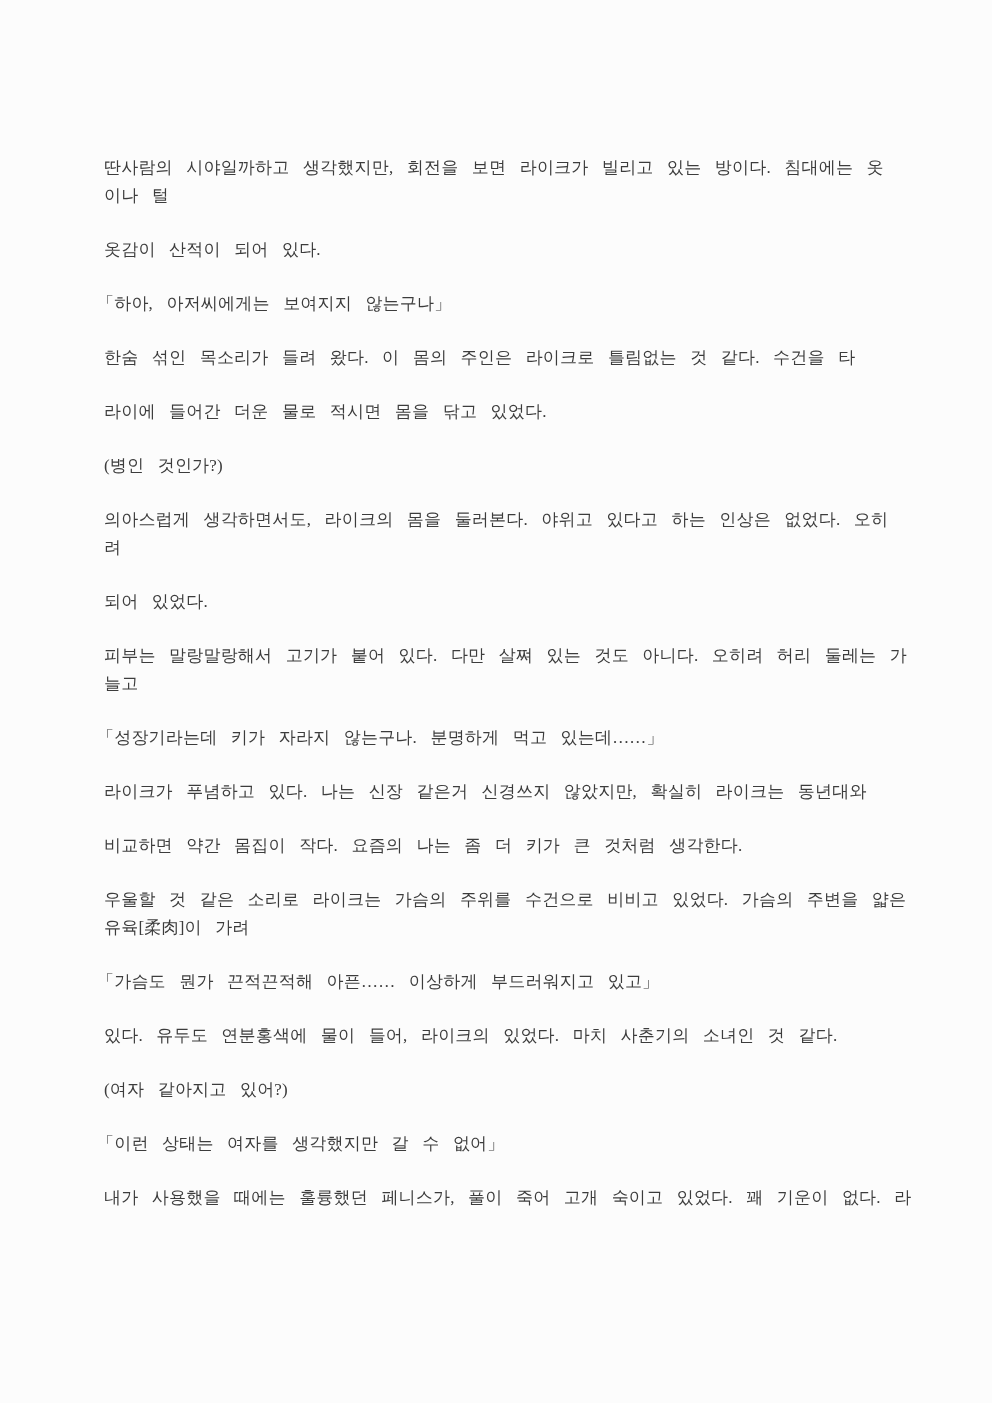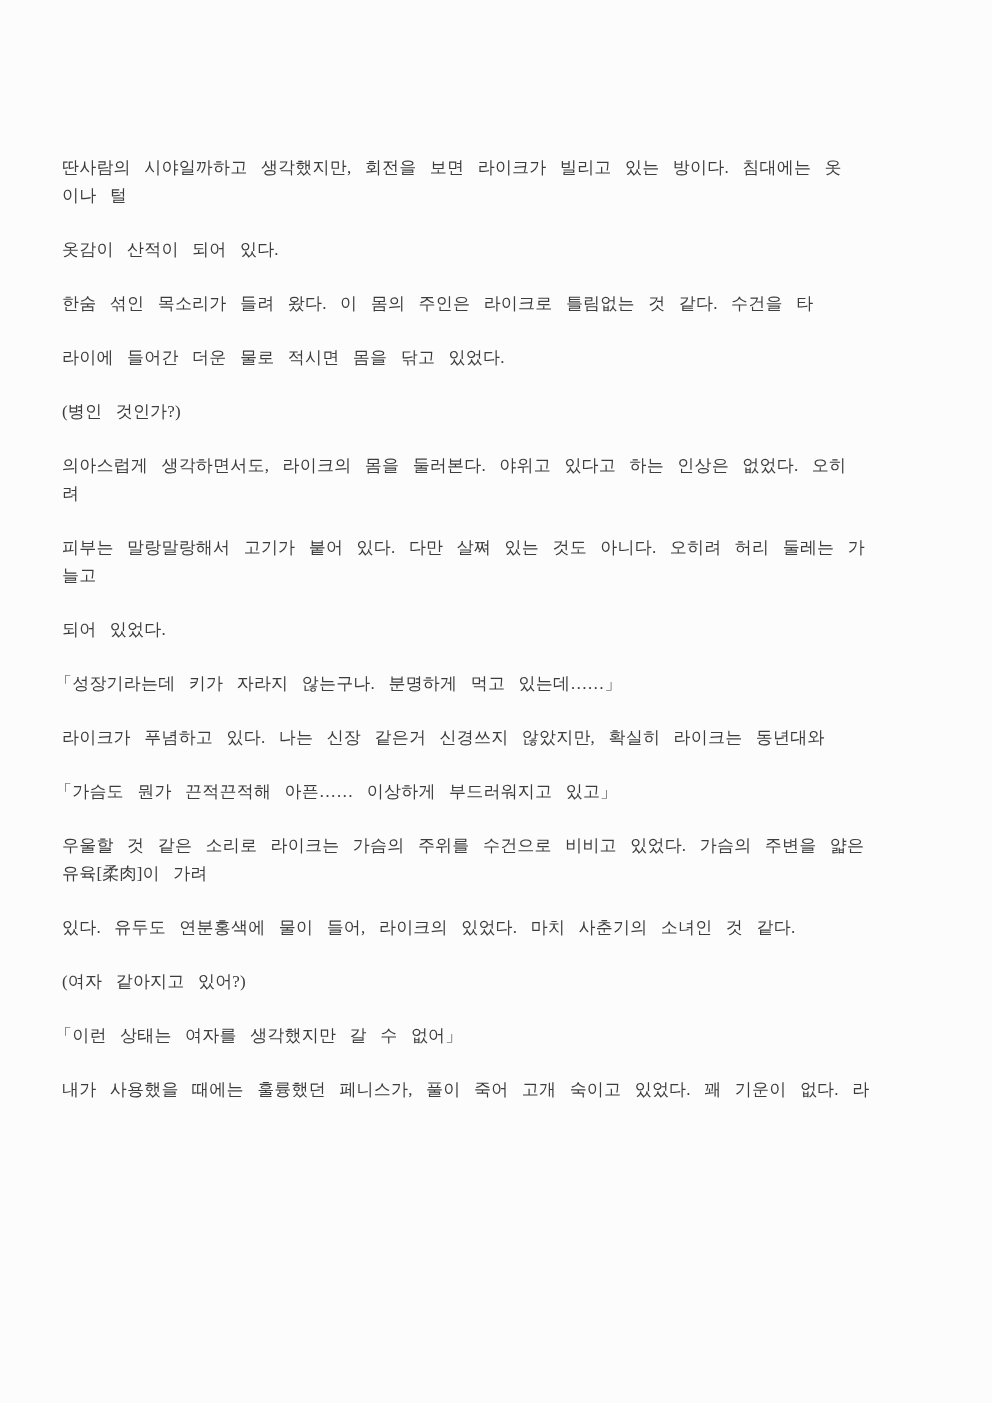--- a/index.html
+++ b/index.html
@@ -10,21 +10,21 @@
     width: 992px;
     height: 1403px;
     background: #fcfcfc;
     overflow: hidden;
     font-family: "Liberation Serif", "DejaVu Serif", serif;
   }
   main.page {
     box-sizing: border-box;
     width: 992px;
     height: 1403px;
-    padding: 154px 110px 0 62px;
+    padding: 154px 110px 0 104px;
   }
   .para {
     margin: 0 0 26px 0;
   }
   .line {
     font-size: 17px;
     line-height: 28px;
     color: var(--text-color, #3c3c3c);
     word-spacing: 9px;
     letter-spacing: 0.2px;
@@ -40,51 +40,57 @@
 <main class="page">
   <article id="text-body">
       <div class="para">
         <div class="line">딴사람의 시야일까하고 생각했지만, 회전을 보면 라이크가 빌리고 있는 방이다. 침대에는 옷</div>
         <div class="line">이나 털</div>
       </div>
       <div class="para">
         <div class="line">옷감이 산적이 되어 있다.</div>
       </div>
       <div class="para">
+        <div class="line hang">「하아, 아저씨에게는 보여지지 않는구나」</div>
+      </div>
+      <div class="para">
         <div class="line">한숨 섞인 목소리가 들려 왔다. 이 몸의 주인은 라이크로 틀림없는 것 같다. 수건을 타</div>
       </div>
       <div class="para">
         <div class="line">라이에 들어간 더운 물로 적시면 몸을 닦고 있었다.</div>
       </div>
       <div class="para">
         <div class="line">(병인 것인가?)</div>
       </div>
       <div class="para">
         <div class="line">의아스럽게 생각하면서도, 라이크의 몸을 둘러본다. 야위고 있다고 하는 인상은 없었다. 오히</div>
         <div class="line">려</div>
       </div>
       <div class="para">
+        <div class="line">되어 있었다.</div>
+      </div>
+      <div class="para">
         <div class="line">피부는 말랑말랑해서 고기가 붙어 있다. 다만 살쪄 있는 것도 아니다. 오히려 허리 둘레는 가</div>
         <div class="line">늘고</div>
-      </div>
-      <div class="para">
-        <div class="line">되어 있었다.</div>
       </div>
       <div class="para">
         <div class="line hang">「성장기라는데 키가 자라지 않는구나. 분명하게 먹고 있는데……」</div>
       </div>
       <div class="para">
         <div class="line">라이크가 푸념하고 있다. 나는 신장 같은거 신경쓰지 않았지만, 확실히 라이크는 동년대와</div>
       </div>
       <div class="para">
-        <div class="line hang">「가슴도 뭔가 끈적끈적해 아픈…… 이상하게 부드러워지고 있고」</div>
+        <div class="line">비교하면 약간 몸집이 작다. 요즘의 나는 좀 더 키가 큰 것처럼 생각한다.</div>
       </div>
       <div class="para">
         <div class="line">우울할 것 같은 소리로 라이크는 가슴의 주위를 수건으로 비비고 있었다. 가슴의 주변을 얇은</div>
         <div class="line">유육[柔肉]이 가려</div>
+      </div>
+      <div class="para">
+        <div class="line hang">「가슴도 뭔가 끈적끈적해 아픈…… 이상하게 부드러워지고 있고」</div>
       </div>
       <div class="para">
         <div class="line">있다. 유두도 연분홍색에 물이 들어, 라이크의 있었다. 마치 사춘기의 소녀인 것 같다.</div>
       </div>
       <div class="para">
         <div class="line">(여자 같아지고 있어?)</div>
       </div>
       <div class="para">
         <div class="line hang">「이런 상태는 여자를 생각했지만 갈 수 없어」</div>
       </div>

